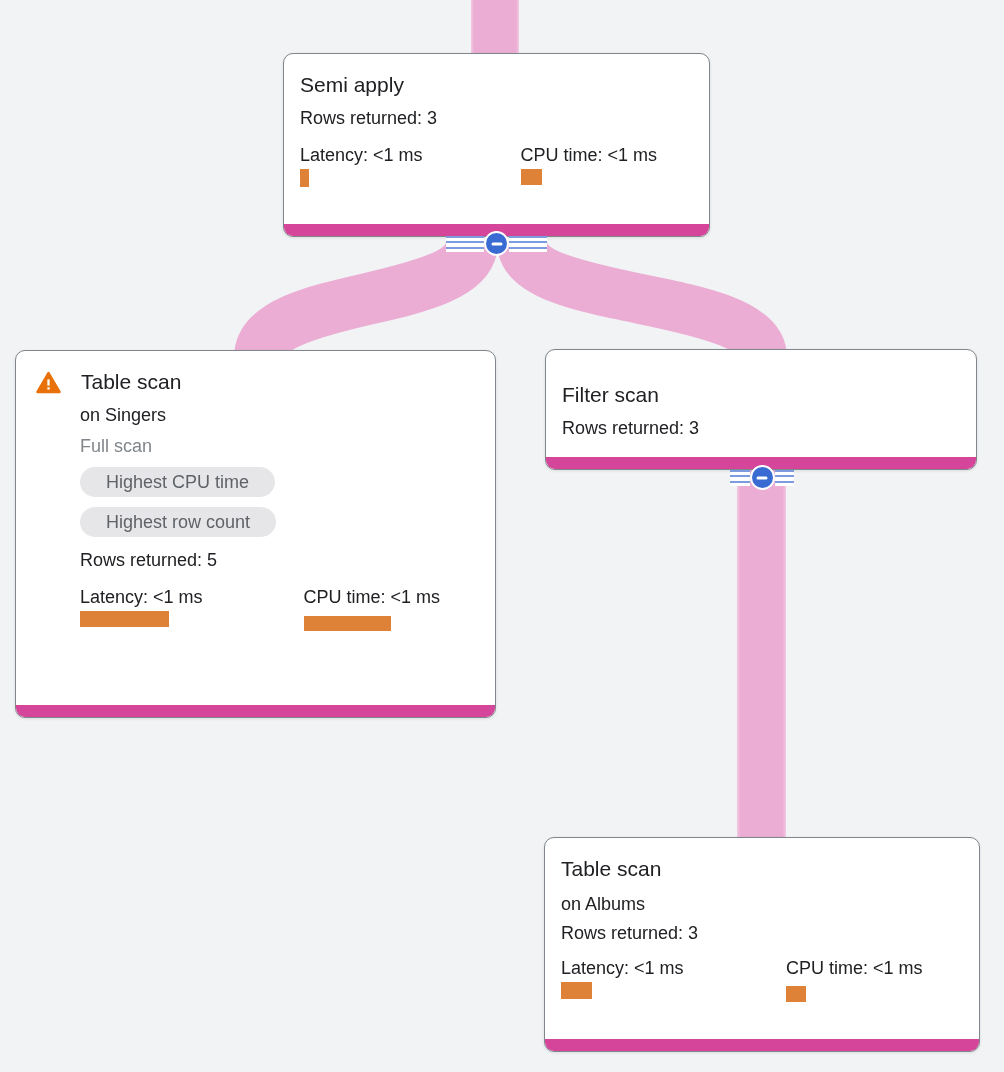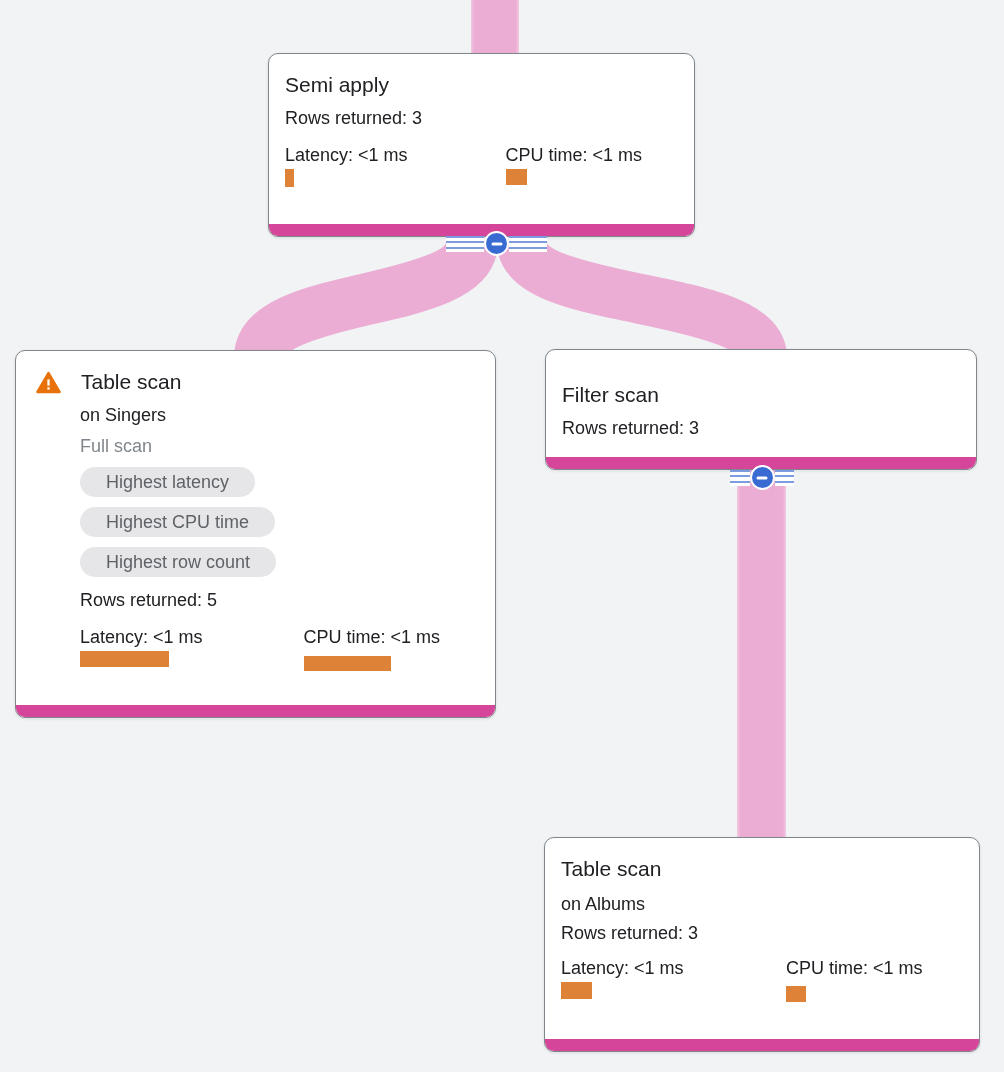--- a/index.html
+++ b/index.html
@@ -69,21 +69,21 @@
         <stop offset="0.93" stop-color="#ebadd4"></stop>
         <stop offset="1" stop-color="#f2c9e2"></stop>
       </linearGradient>
     </defs>
     <rect x="471" y="0" width="48" height="56" fill="url(#band)"></rect>
     <path d="M472,242 C472,308 260,290 260,358" fill="none" style="stroke:var(--c-edge-pink,#ebadd4)" stroke-width="52"></path>
     <path d="M522,242 C522,308 762,290 762,358" fill="none" style="stroke:var(--c-edge-pink,#ebadd4)" stroke-width="50"></path>
     <rect x="737" y="468" width="49" height="371" fill="url(#band)"></rect>
   </svg>
 
-  <div class="node" style="left:268px;top:53px;width:427px;height:184px;">
+  <div class="node" style="left:283px;top:53px;width:427px;height:184px;">
     <div class="pad">
       <div class="title">Semi apply</div>
       <div class="line">Rows returned: 3</div>
       <div class="metrics">
         <div class="metric">
           <div class="metric-label">Latency: &lt;1 ms</div>
           <div class="bar" style="width:9px;height:18px;"></div>
         </div>
         <div class="metric">
           <div class="metric-label">CPU time: &lt;1 ms</div>
@@ -109,21 +109,20 @@
           <path d="M12 2 L22.5 20 H1.5 Z" style="fill:var(--c-warning,#e8710a);stroke:var(--c-warning,#e8710a)" stroke-width="2.5" stroke-linejoin="round"></path>
           <rect x="10.9" y="8" width="2.2" height="6" fill="#fff"></rect>
           <rect x="10.9" y="15.6" width="2.2" height="2.2" fill="#fff"></rect>
         </svg>
         <div class="title">Table scan</div>
       </div>
       <div class="content-indent">
         <div class="line">on Singers</div>
         <div class="line muted">Full scan</div>
         <div>
-          <div><span class="chip">Highest latency</span></div>
           <div><span class="chip">Highest CPU time</span></div>
           <div><span class="chip">Highest row count</span></div>
         </div>
         <div class="line" style="margin-top:12px;">Rows returned: 5</div>
         <div class="metrics">
           <div class="metric">
             <div class="metric-label">Latency: &lt;1 ms</div>
             <div class="bar" style="width:89px;height:16px;"></div>
           </div>
           <div class="metric">

